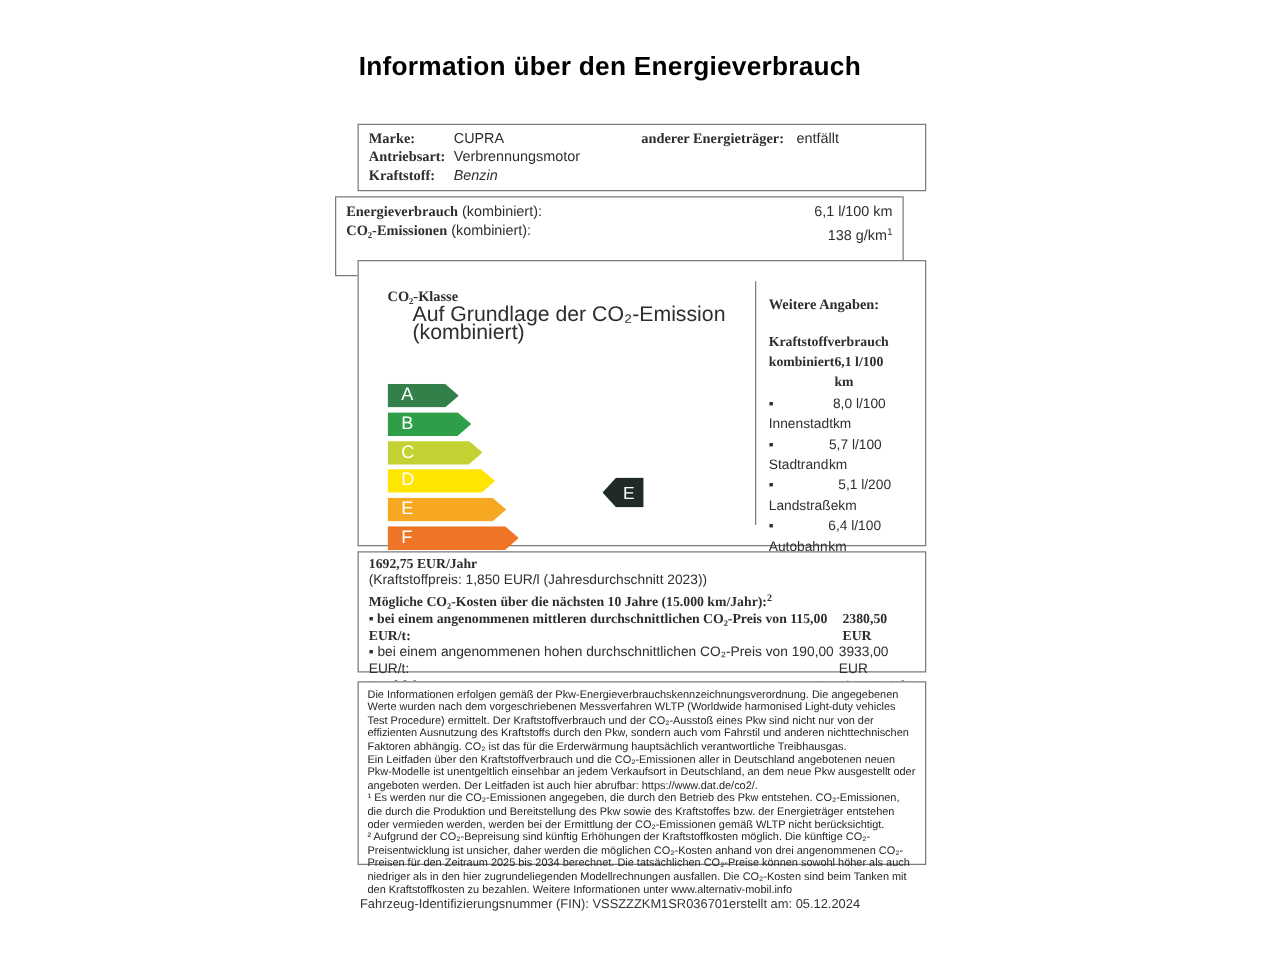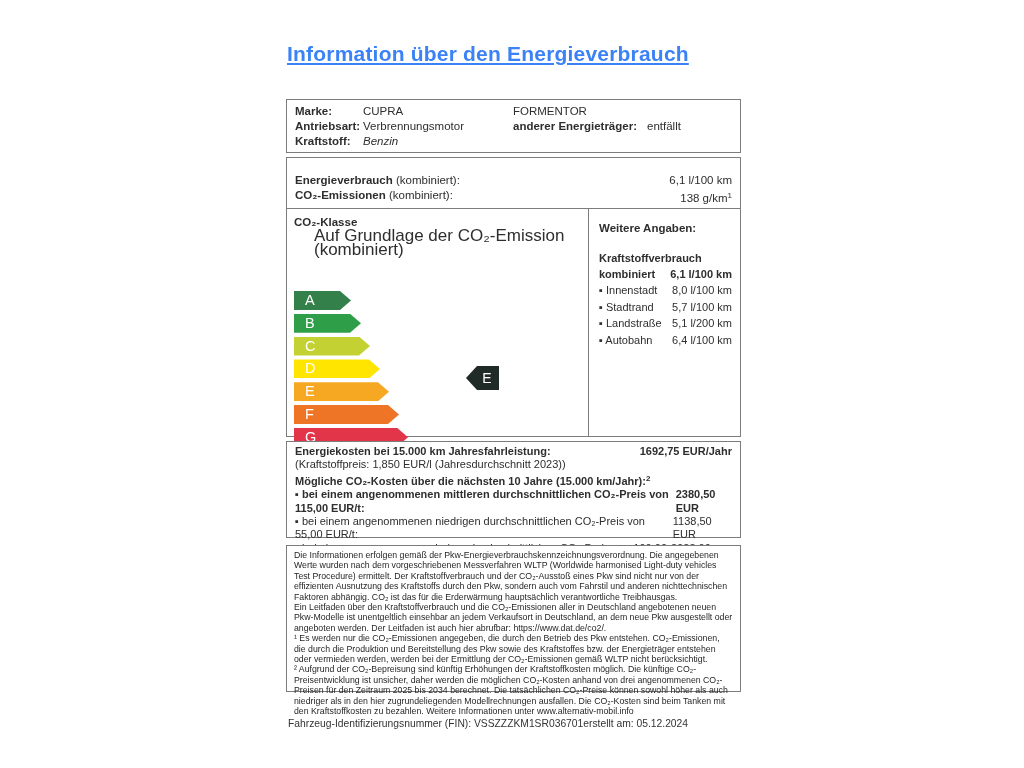--- a/index.html
+++ b/index.html
@@ -3,40 +3,40 @@
 <meta charset="utf-8">
 <style>
   html,body{margin:0;padding:0;}
   body{
     width:1024px;height:768px;background:#ffffff;position:relative;overflow:hidden;
     font-family:"Liberation Sans","DejaVu Sans",sans-serif;color:#2e2e2e;
     -webkit-font-smoothing:antialiased;
   }
   .abs{position:absolute;}
   .box{border:1px solid #7c7c7c;background:#fff;box-sizing:border-box;}
-  .b{font-weight:bold;}
+  .b{font-weight:bold;font-family:Liberation Serif, serif;}
   .it{font-style:italic;}
 
   
-  #title{left:287px;top:40px;width:460px;font-size:21px;font-weight:bold;line-height:27px;color:#3b82f6;letter-spacing:.2px;text-decoration:underline;}
+  #title{left:287px;top:40px;width:460px;font-size:21px;font-weight:bold;line-height:27px;color:#000000;letter-spacing:.2px;}
 
   
   #vehicle-box{left:286px;top:99px;width:455px;height:54px;padding:4px 8px;font-size:11.5px;line-height:15px;display:flex;}
   #vehicle-box .col-l{width:218px;display:flex;}
   #vehicle-box .labels{width:68px;}
   #vehicle-box .col-r{flex:1;}
   .inline-gap{display:inline-block;width:10px;}
 
   
-  #consumption-box{left:286px;top:157px;width:455px;height:64px;padding:15px 8px;font-size:11.5px;line-height:15px;}
+  #consumption-box{left:268px;top:157px;width:455px;height:64px;padding:5px 8px;font-size:11.5px;line-height:15px;}
   .row-sb{display:flex;justify-content:space-between;}
   sup.s{font-size:8px;vertical-align:4px;}
 
   
-  #co2-box{left:286px;top:208px;width:455px;height:229px;display:flex;padding:0;}
+  #co2-box{left:286px;top:208px;width:455px;height:229px;display:flex;padding:16px;}
   #co2-left{width:302px;border-right:1px solid #7c7c7c;box-sizing:border-box;padding:6px 0 0 7px;position:relative;}
   #co2-left .hd{font-size:11.5px;line-height:14px;}
   #co2-left .sub{font-size:17px;line-height:14px;margin-left:20px;}
   #arrow-stack{margin-top:34px;display:flex;flex-direction:column;gap:3.8px;}
   .class-arrow{height:19px;line-height:19px;color:#fff;font-size:14.5px;padding-left:11px;box-sizing:border-box;
     clip-path:polygon(0 0,calc(100% - 11px) 0,100% 50%,calc(100% - 11px) 100%,0 100%);}
   .aw0{width:57px;} .aw1{width:67px;} .aw2{width:76px;} .aw3{width:86px;} .aw4{width:95px;} .aw5{width:105px;} .aw6{width:114px;}
   #vehicle-class-marker{position:absolute;left:179px;top:157px;width:33px;height:24px;line-height:24px;color:#fff;
     font-size:14px;text-align:center;padding-left:9px;box-sizing:border-box;
     clip-path:polygon(11px 0,100% 0,100% 100%,11px 100%,0 50%);}
@@ -69,21 +69,20 @@
       <div class="b">Antriebsart:</div>
       <div class="b">Kraftstoff:</div>
     </div>
     <div>
       <div>CUPRA</div>
       <div>Verbrennungsmotor</div>
       <div class="it">Benzin</div>
     </div>
   </div>
   <div class="col-r">
-    <div>FORMENTOR</div>
     <div>
       <span class="b">anderer Energieträger:</span><span class="inline-gap"></span><span>entfällt</span>
     </div>
   </div>
 </div>
 
 <div class="abs box" id="consumption-box">
   <div class="row-sb">
     <span><span class="b">Energieverbrauch</span><span> (kombiniert):</span></span>
     <span>6,1 l/100 km</span>
@@ -130,34 +129,29 @@
     </div>
     <div class="fuel-row">
       <span>▪ Autobahn</span>
         <span>6,4 l/100 km</span>
     </div>
   </div>
 </div>
 
 <div class="abs box" id="costs-box">
   <div class="row-sb b">
-    <span>Energiekosten bei 15.000 km Jahresfahrleistung:</span>
       <span>1692,75 EUR/Jahr</span>
   </div>
   <div>(Kraftstoffpreis: 1,850 EUR/l (Jahresdurchschnitt 2023))</div>
   <div class="b">
     <span>Mögliche CO₂-Kosten über die nächsten 10 Jahre (15.000 km/Jahr):</span><sup class="s">2</sup>
   </div>
   <div class="row-sb b">
     <span>▪ bei einem angenommenen mittleren durchschnittlichen CO₂-Preis von 115,00 EUR/t:</span>
       <span>2380,50 EUR</span>
-  </div>
-  <div class="row-sb">
-    <span>▪ bei einem angenommenen niedrigen durchschnittlichen CO₂-Preis von 55,00 EUR/t:</span>
-      <span>1138,50 EUR</span>
   </div>
   <div class="row-sb">
     <span>▪ bei einem angenommenen hohen durchschnittlichen CO₂-Preis von 190,00 EUR/t:</span>
       <span>3933,00 EUR</span>
   </div>
   <div class="row-sb b">
     <span>Kraftfahrzeugsteuer:</span>
       <span>121,50 EUR/Jahr</span>
   </div>
 </div>

